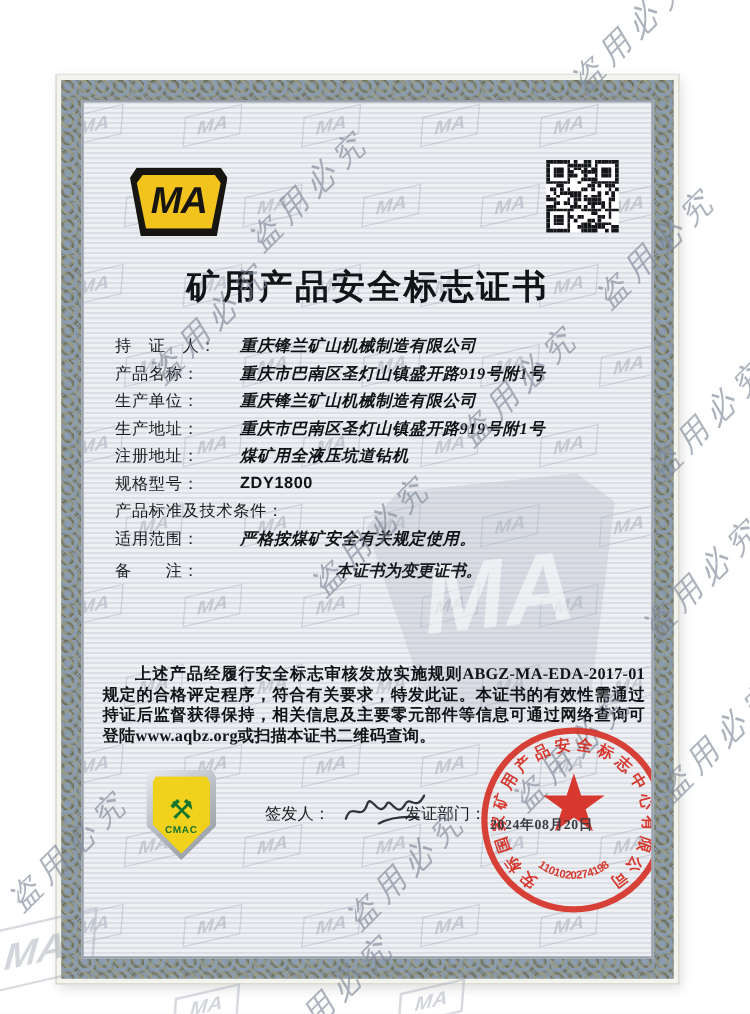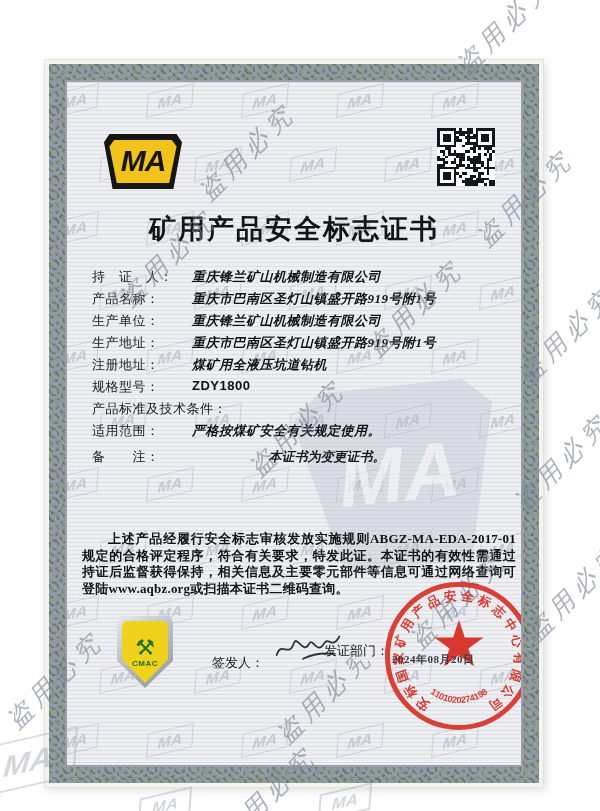--- a/index.html
+++ b/index.html
@@ -98,21 +98,21 @@
     clip-path:polygon(6% 0,94% 0,100% 8%,100% 62%,50% 100%,0 62%,0 8%);
     display:flex;align-items:center;justify-content:center;
   }
   .cmac-in{
     width:46px;height:62px;background:#f0d11c;
     clip-path:polygon(6% 0,94% 0,100% 8%,100% 62%,50% 100%,0 62%,0 8%);
     display:flex;flex-direction:column;align-items:center;justify-content:center;gap:0;
   }
   .cmac-em{font-size:22px;line-height:22px;color:#17742e;}
   .cmac-tx{font-family:"Liberation Sans","DejaVu Sans",sans-serif;font-weight:bold;font-size:8px;color:#17742e;letter-spacing:.5px;}
-  .signer-label{position:absolute;left:145px;top:560px;font-size:13px;color:#191a1e;z-index:2;margin-top:12px;}
+  .signer-label{position:absolute;left:145px;top:560px;font-size:13px;color:#191a1e;z-index:2;}
   .signature{position:absolute;left:205px;top:546px;z-index:2;transform:rotate(-5deg);}
   .dept-label{position:absolute;left:257px;top:560px;font-size:13px;color:#191a1e;z-index:2;}
   
   .seal{position:absolute;left:318px;top:500px;width:148px;height:148px;z-index:40;}
   .seal-ring{position:absolute;inset:0;border-radius:50%;border:5px solid rgba(213,41,30,.88);}
   .seal-star{
     position:absolute;left:0;top:26px;width:100%;text-align:center;
     font-size:64px;line-height:72px;color:rgba(213,41,30,.92);
     font-family:"DejaVu Sans",sans-serif;
   }

